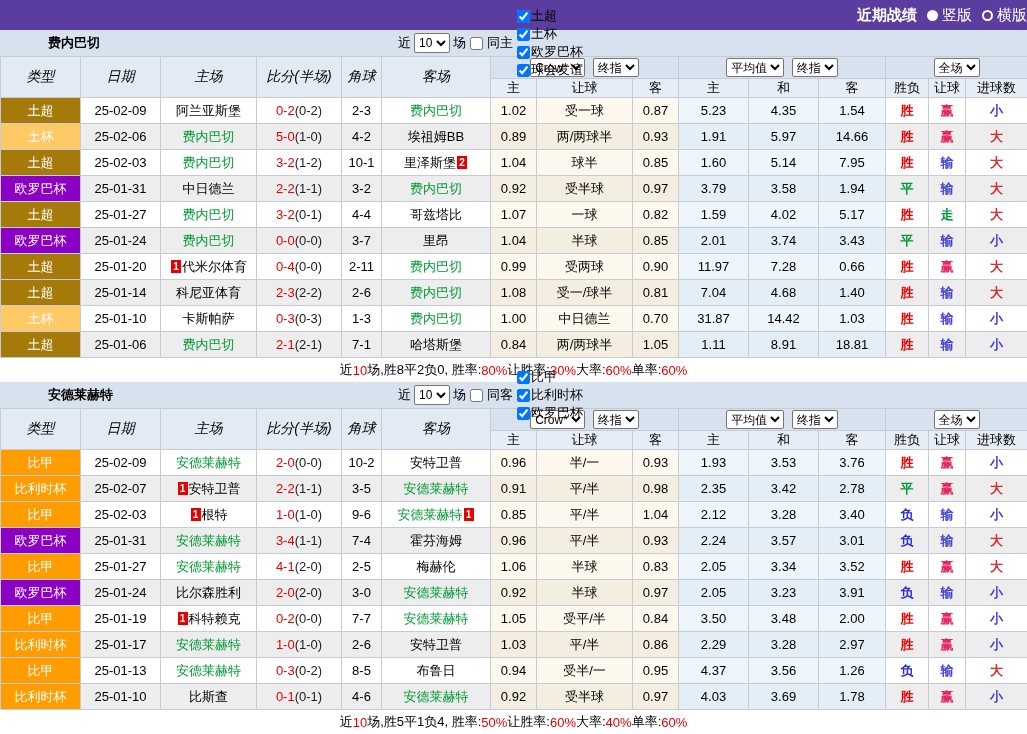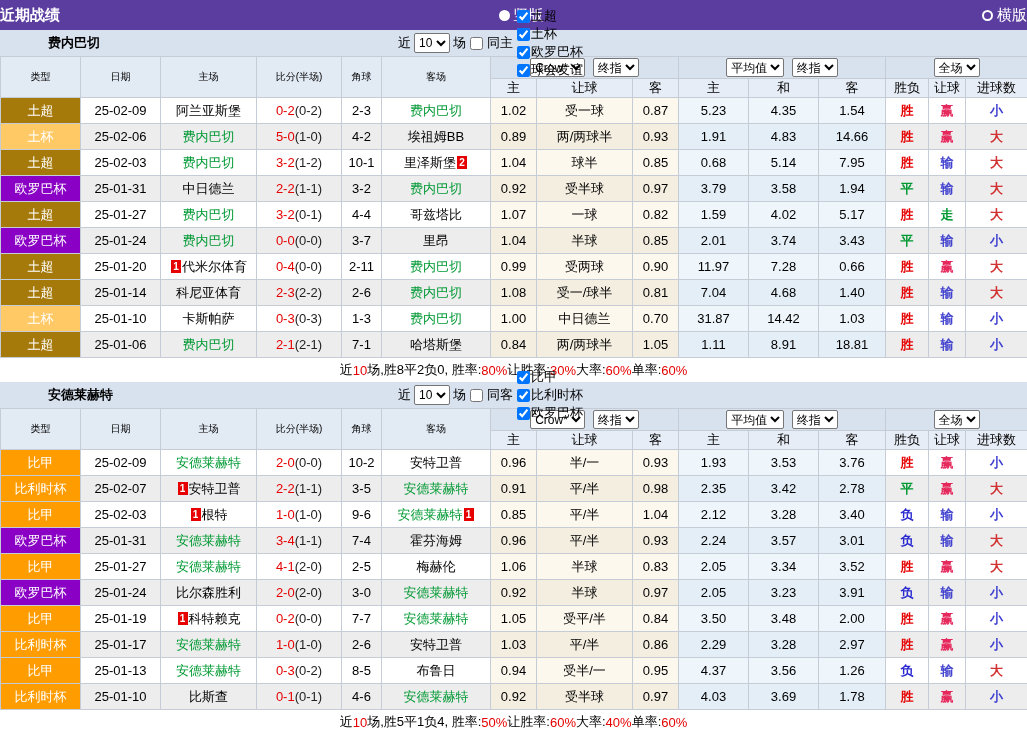--- a/index.html
+++ b/index.html
@@ -1,39 +1,39 @@
 <!DOCTYPE html>
 <html><head>
 <meta charset="utf-8">
 <style>
   * { box-sizing: border-box; }
   body { margin:0; background:#d8e1ee; font-family:"Liberation Sans","DejaVu Sans",sans-serif; }
   .page { width:1027px; height:734px; overflow:hidden; background:#fff; }
 
   
-  .topbar { height:30px; background:#5b3da0; display:flex; align-items:center; justify-content:space-between; gap:10px; color:#fff; }
+  .topbar { height:30px; background:#5b3da0; display:flex; align-items:center; justify-content:flex-end; gap:10px; color:#fff; }
   .topbar .title { font-weight:bold; font-size:15px; }
   .radio-opt { display:flex; align-items:center; gap:4px; font-size:15px; cursor:pointer; }
   .radio { width:11px; height:11px; border-radius:50%; border:2px solid #fff; display:inline-block; background:transparent; }
   .radio.checked { background:#fff; }
 
   
   .filter-row { height:26px; background:#d8e1ee; position:relative; display:flex; align-items:center; font-size:13px; color:#000; }
   .team-title { font-weight:bold; margin-left:48px; font-size:13px; }
   .filters { position:absolute; left:398px; display:flex; align-items:center; gap:3px; white-space:nowrap; }
   .filters select { height:20px; font-size:12px; border:1px solid #767676; border-radius:2px; background:#fff; }
   .filters input[type=checkbox] { width:13px; height:13px; margin:0 1px; }
   .league-check { display:flex; align-items:center; }
 
   
   table { width:1027px; border-collapse:collapse; table-layout:fixed; font-size:13px; }
   td, th { border:1px solid #c6ccd6; padding:0; text-align:center; white-space:nowrap; overflow:hidden; height:26px; font-weight:normal; }
   thead .drop-row td { height:22px; background:#d8e1ee; }
   thead .label-row td { height:19px; background:#e7edf6; font-size:13px; }
-  thead td.lhead { background:#e2eaf4; font-size:10px; }
+  thead td.lhead { background:#e2eaf4; font-size:14px;font-style:italic; }
   thead select { height:19px; font-size:12px; border:1px solid #767676; border-radius:2px; background:#fff; margin:0 2px; }
 
   tr.odd .c-base, tr.odd .c-res { background:#fff; }
   tr.even .c-base, tr.even .c-res { background:#ededed; }
   tr.odd .c-odds { background:#fdf8ee; }
   tr.even .c-odds { background:#f4eee1; }
   tr.odd .c-avg { background:#eef5fb; }
   tr.even .c-avg { background:#e3eef7; }
   .c-type { color:#fff; }
 
@@ -164,37 +164,37 @@
           <td class="c-type" style="background: rgb(255, 201, 102);">土杯</td>
           <td class="c-base">25-02-06</td>
           <td class="c-base"><span class="team-name green">费内巴切</span></td>
           <td class="c-base"><span class="score-main">5-0</span><span class="score-half">(1-0)</span></td>
           <td class="c-base">4-2</td>
           <td class="c-base"><span class="team-name">埃祖姆BB</span></td>
           <td class="c-odds">0.89</td>
           <td class="c-odds">两/两球半</td>
           <td class="c-odds">0.93</td>
           <td class="c-avg">1.91</td>
-          <td class="c-avg">4.83</td>
+          <td class="c-avg">5.97</td>
           <td class="c-avg">14.66</td>
           <td class="c-res"><span class="res" style="color: rgb(230, 0, 0);">胜</span></td>
           <td class="c-res"><span class="res" style="color: rgb(230, 41, 92);">赢</span></td>
           <td class="c-res"><span class="res" style="color: rgb(210, 51, 51);">大</span></td>
         </tr>
         <tr class="odd">
           <td class="c-type" style="background: rgb(165, 121, 10);">土超</td>
           <td class="c-base">25-02-03</td>
           <td class="c-base"><span class="team-name green">费内巴切</span></td>
           <td class="c-base"><span class="score-main">3-2</span><span class="score-half">(1-2)</span></td>
           <td class="c-base">10-1</td>
           <td class="c-base"><span class="team-name">里泽斯堡<span class="card">2</span></span></td>
           <td class="c-odds">1.04</td>
           <td class="c-odds">球半</td>
           <td class="c-odds">0.85</td>
-          <td class="c-avg">0.68</td>
+          <td class="c-avg">1.60</td>
           <td class="c-avg">5.14</td>
           <td class="c-avg">7.95</td>
           <td class="c-res"><span class="res" style="color: rgb(230, 0, 0);">胜</span></td>
           <td class="c-res"><span class="res" style="color: rgb(67, 67, 207);">输</span></td>
           <td class="c-res"><span class="res" style="color: rgb(210, 51, 51);">大</span></td>
         </tr>
         <tr class="even">
           <td class="c-type" style="background: rgb(138, 0, 196);">欧罗巴杯</td>
           <td class="c-base">25-01-31</td>
           <td class="c-base"><span class="team-name">中日德兰</span></td>

